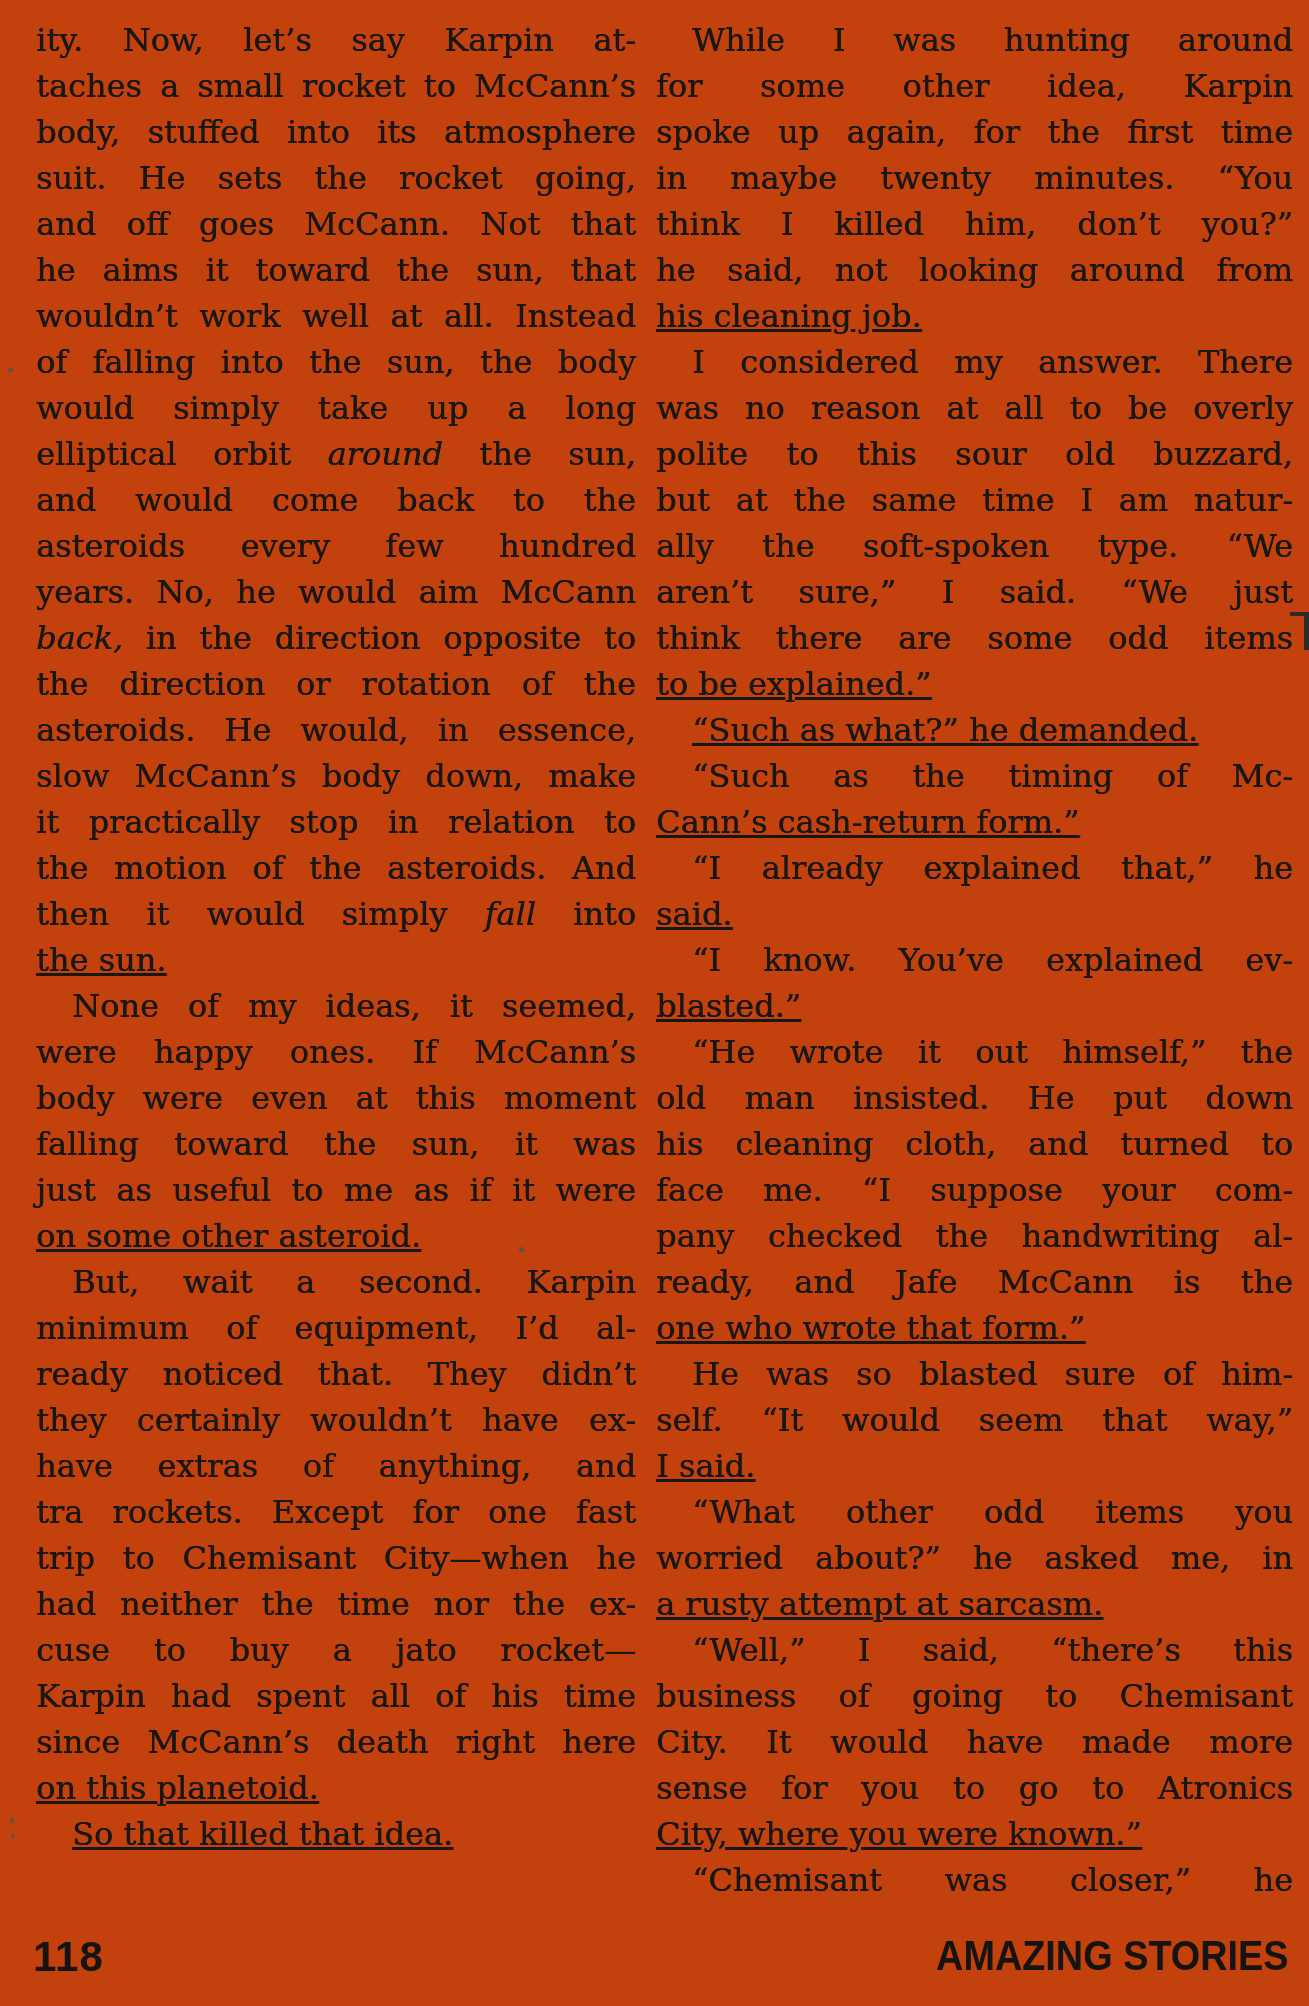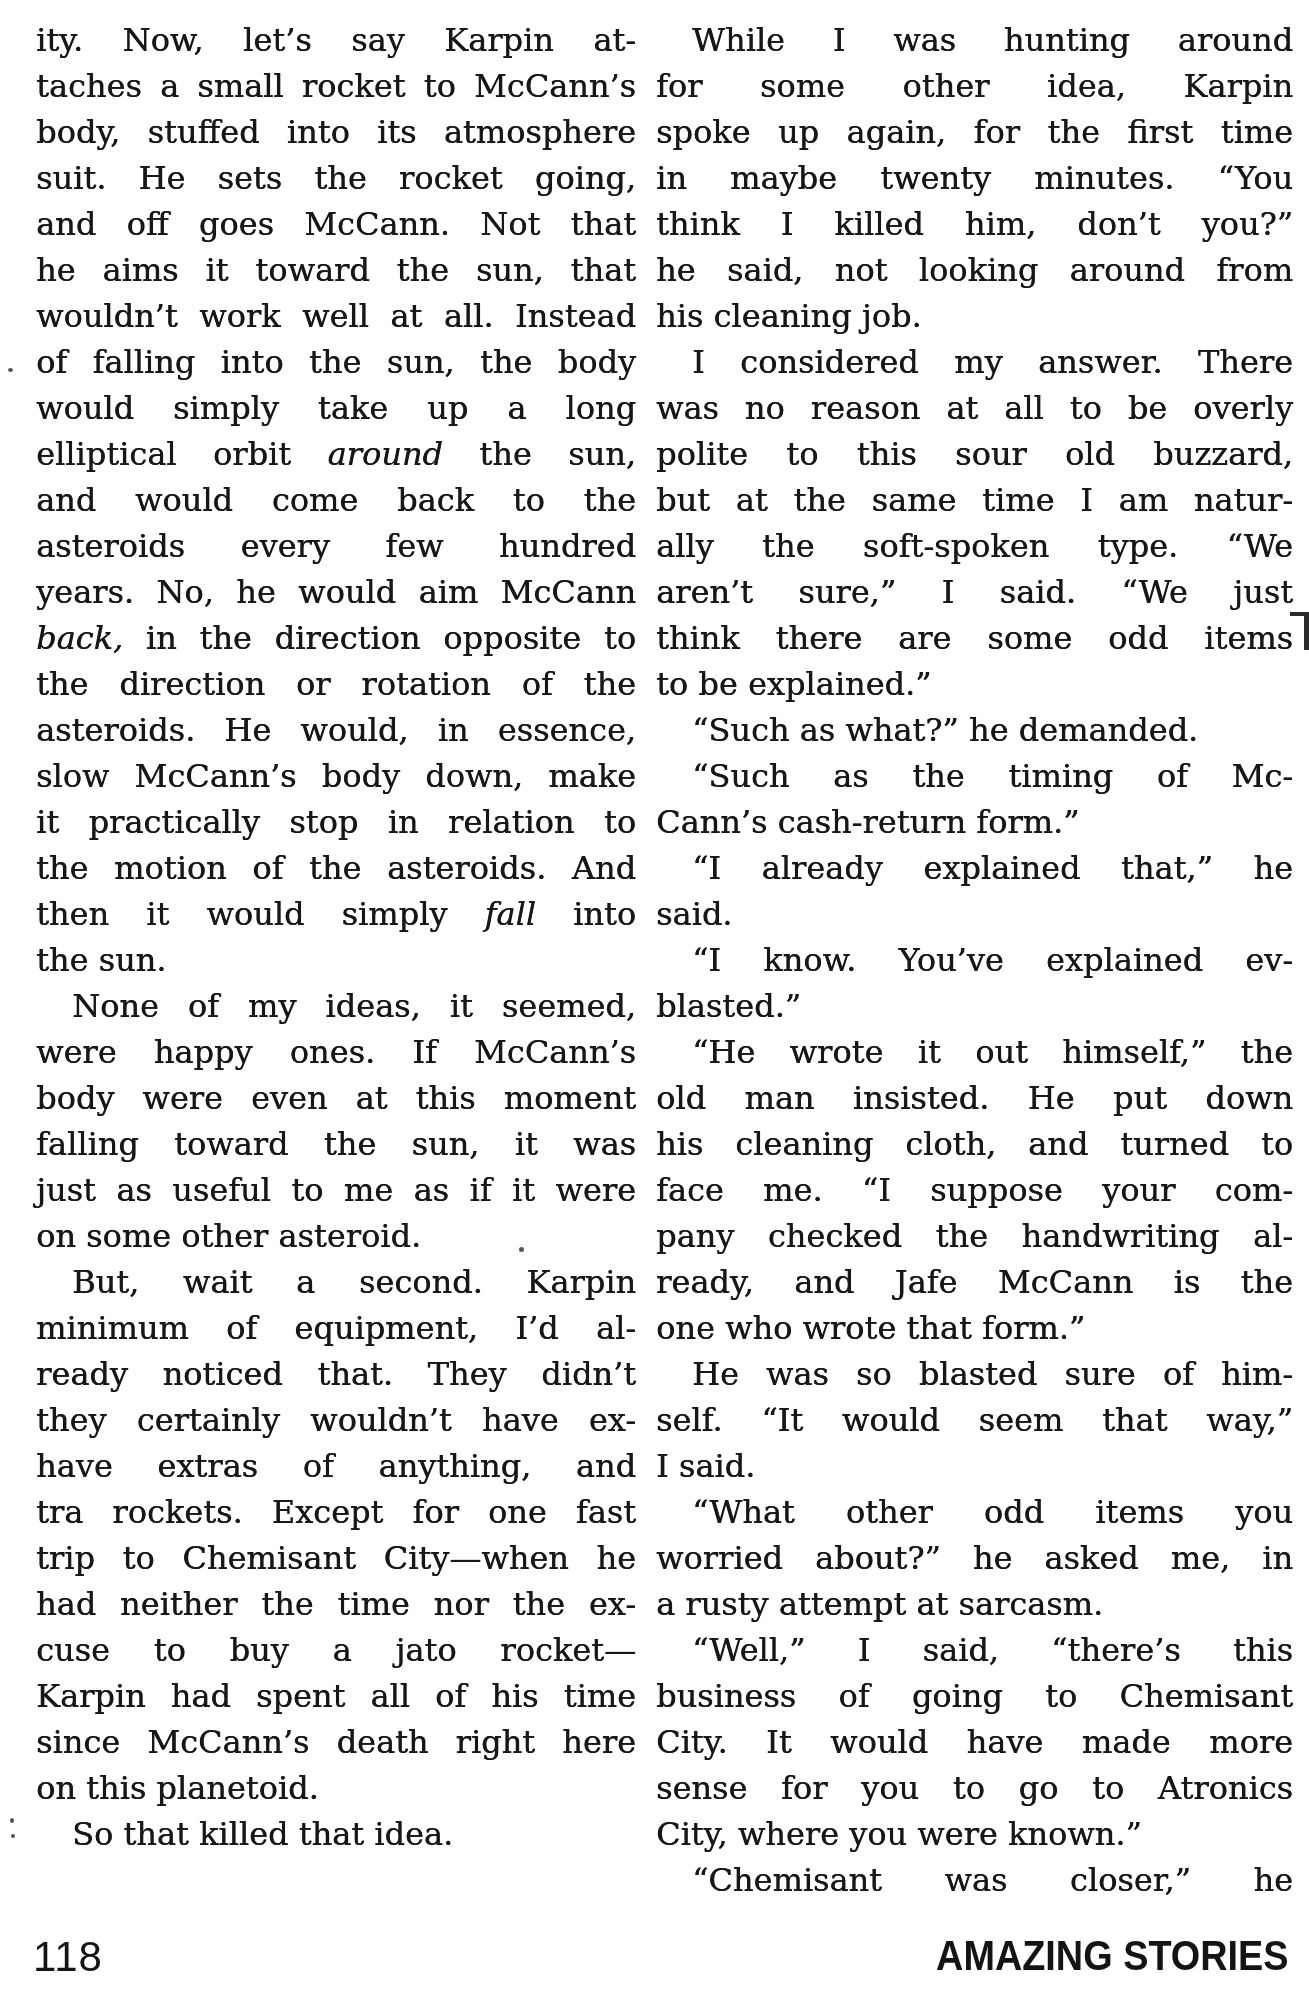--- a/index.html
+++ b/index.html
@@ -4,48 +4,48 @@
 <style>
   html, body {
     margin: 0;
     padding: 0;
     background: #e8e8e4;
   }
   .page {
     position: relative;
     width: 1309px;
     height: 2006px;
-    background: #ffffff;
+    background: #c2410c;
     overflow: hidden;
     font-family: "DejaVu Serif", "Liberation Serif", serif;
     color: #181716;
   }
   .column {
     position: absolute;
     top: 17px;
     font-size: 32px;
     text-shadow: 0.4px 0 0 #181716;
   }
   .column.left  { left: 36px;  width: 600px; }
   .column.right { left: 656px; width: 637px; }
   .line {
     height: 46px;
     line-height: 46px;
     text-align: justify;
     text-align-last: justify;
   }
   .line.indent { text-indent: 36px; }
-  .line.end    { text-align-last: left; }
+  .line.end    { text-align-last: left; text-decoration: underline; }
   .line i { font-style: italic; margin-top: 21px; }
   .footer-page-number {
     position: absolute;
     left: 33px;
     top: 1936px;
     font-family: "Liberation Sans", sans-serif;
-    font-weight: normal;
+    font-weight: bold;
     font-size: 42px;
     line-height: 42px;
     letter-spacing: 1px;
     color: #151413;
   }
   .footer-magazine {
     position: absolute;
     right: 20px;
     top: 1934px;
     font-family: "Liberation Sans", sans-serif;

